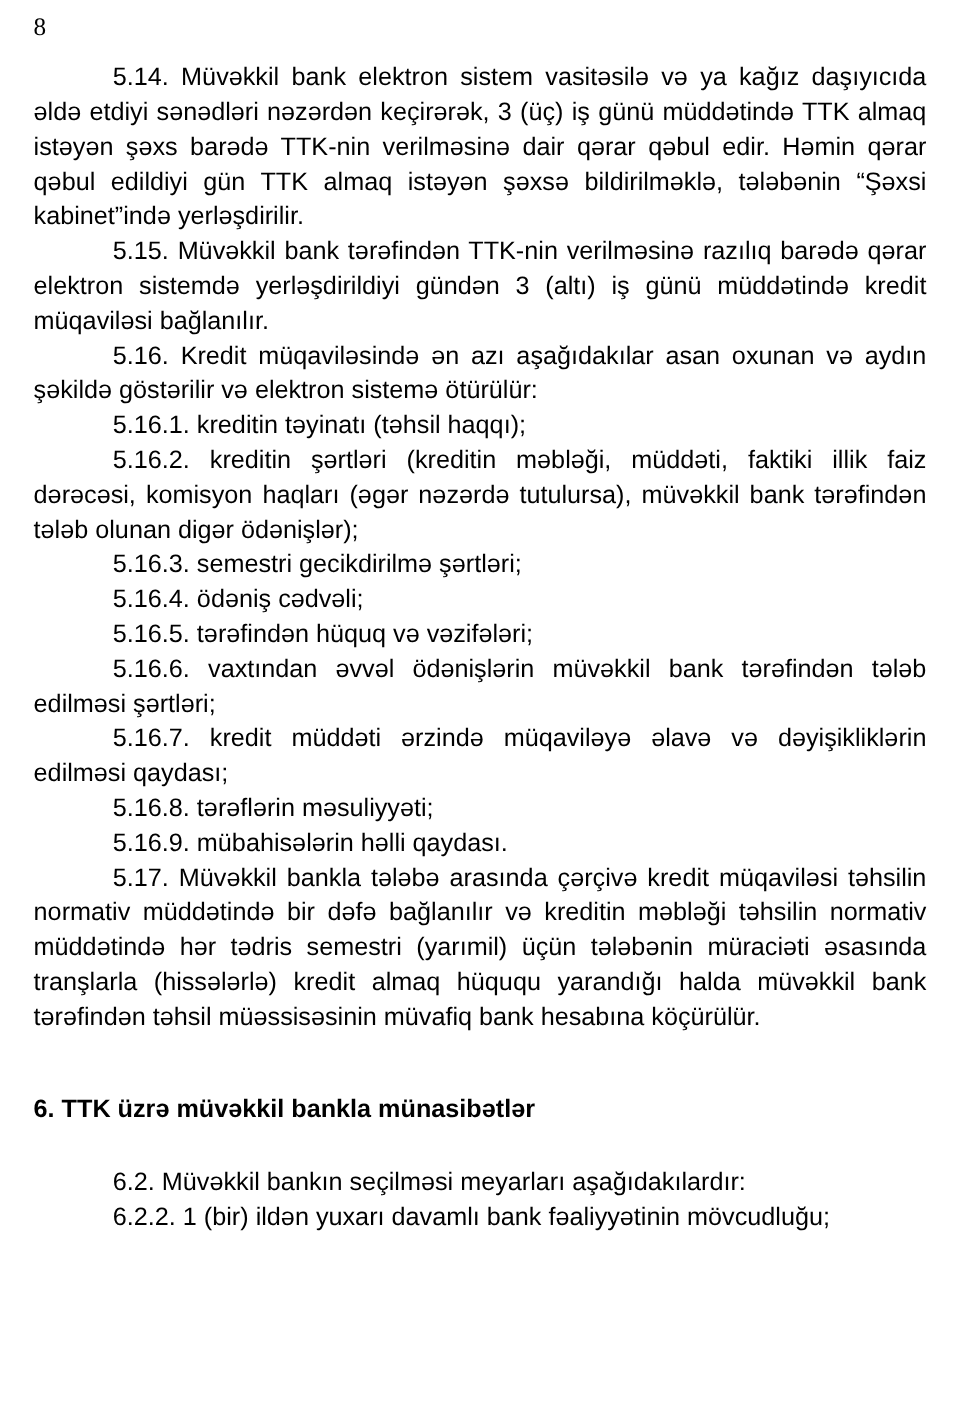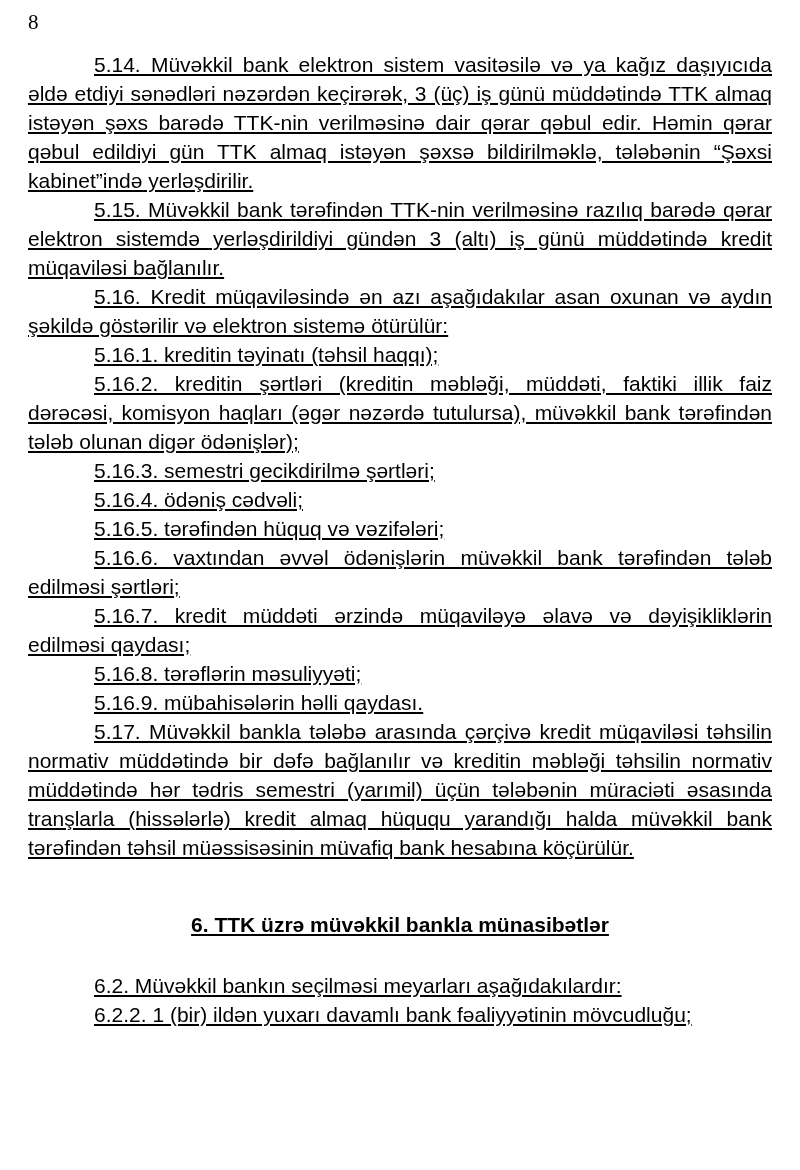--- a/index.html
+++ b/index.html
@@ -22,36 +22,34 @@
     font-family: "Liberation Sans", sans-serif;
   }
   .page-number {
     font-family: "Liberation Serif", serif;
     font-size: 21px;
     line-height: 24px;
     color: #000000;
   }
   .content {
     margin-top: 16px;
-    text-decoration: underline;
   }
   p.para {
     margin: 0;
     font-size: 21px;
     line-height: 29px;
     text-align: justify;
     text-indent: 66px;
     color: #000000;
   }
   h2.section-heading {
     margin: 48px 0 32px 0;
     font-size: 21px;
     line-height: 29px;
     font-weight: bold;
-    text-align: center;
     text-indent: 0;
     color: #000000;
   }
 </style>
 </head>
 <body>
 
 <div class="page">
   <div class="page-number">8</div>
 

